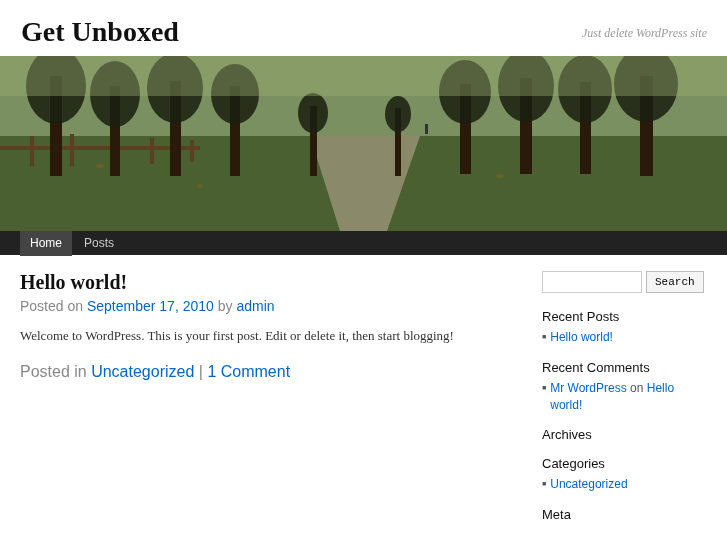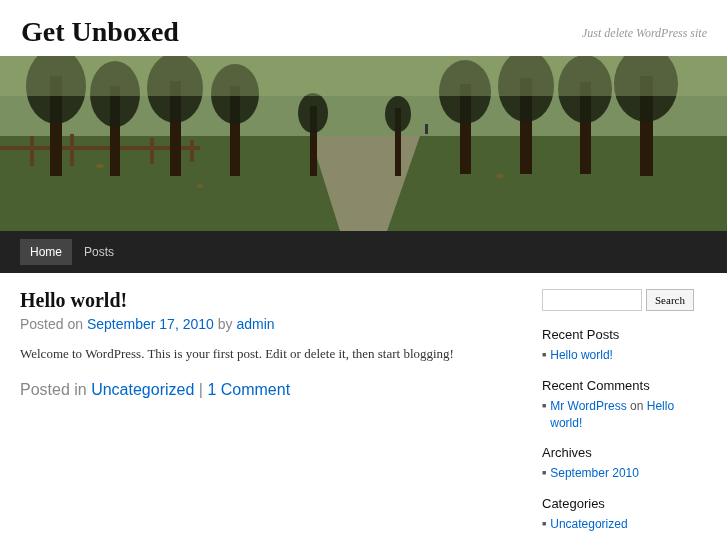--- a/index.html
+++ b/index.html
@@ -41,21 +41,21 @@
       background: #3a4a2a;
       position: relative;
     }
     .hero-svg {
       width: 100%;
       height: 175px;
     }
     #nav {
       background: #222;
       padding: 0 20px;
-      height: 42px;
+      height: 24px;
       display: flex;
       align-items: center;
       gap: 2px;
     }
     .nav-item {
       color: #ccc;
       font-size: 12px;
       font-family: Arial, sans-serif;
       padding: 6px 10px;
       text-decoration: none;
@@ -126,21 +126,21 @@
       font-size: 12px;
       padding: 2px 4px;
     }
     .search-button {
       height: 22px;
       padding: 0 8px;
       background: #f5f5f5;
       border: 1px solid #bbb;
       font-size: 11px;
       cursor: pointer;
-      font-family: Liberation Serif, serif;
+      font-family: Liberation Mono, monospace;
     }
     .sidebar-section {
       margin-bottom: 14px;
     }
     .sidebar-heading {
       font-size: 13px;
       font-weight: normal;
       color: #111;
       margin-bottom: 5px;
     }
@@ -264,25 +264,20 @@
         <div class="sidebar-heading">Recent Comments</div>
         <ul class="sidebar-list">
           <li>
             <span><a>Mr WordPress</a> <span class="comment-text">on</span> <a>Hello world!</a></span>
           </li>
         </ul>
       </div>
 
       <div class="sidebar-section">
         <div class="sidebar-heading">Archives</div>
-        <ul class="sidebar-list">
-          <li>
-              <a>September 2010</a>
-            </li>
-        </ul>
       </div>
 
       <div class="sidebar-section">
         <div class="sidebar-heading">Categories</div>
         <ul class="sidebar-list">
           <li>
               <a>Uncategorized</a>
             </li>
         </ul>
       </div>

